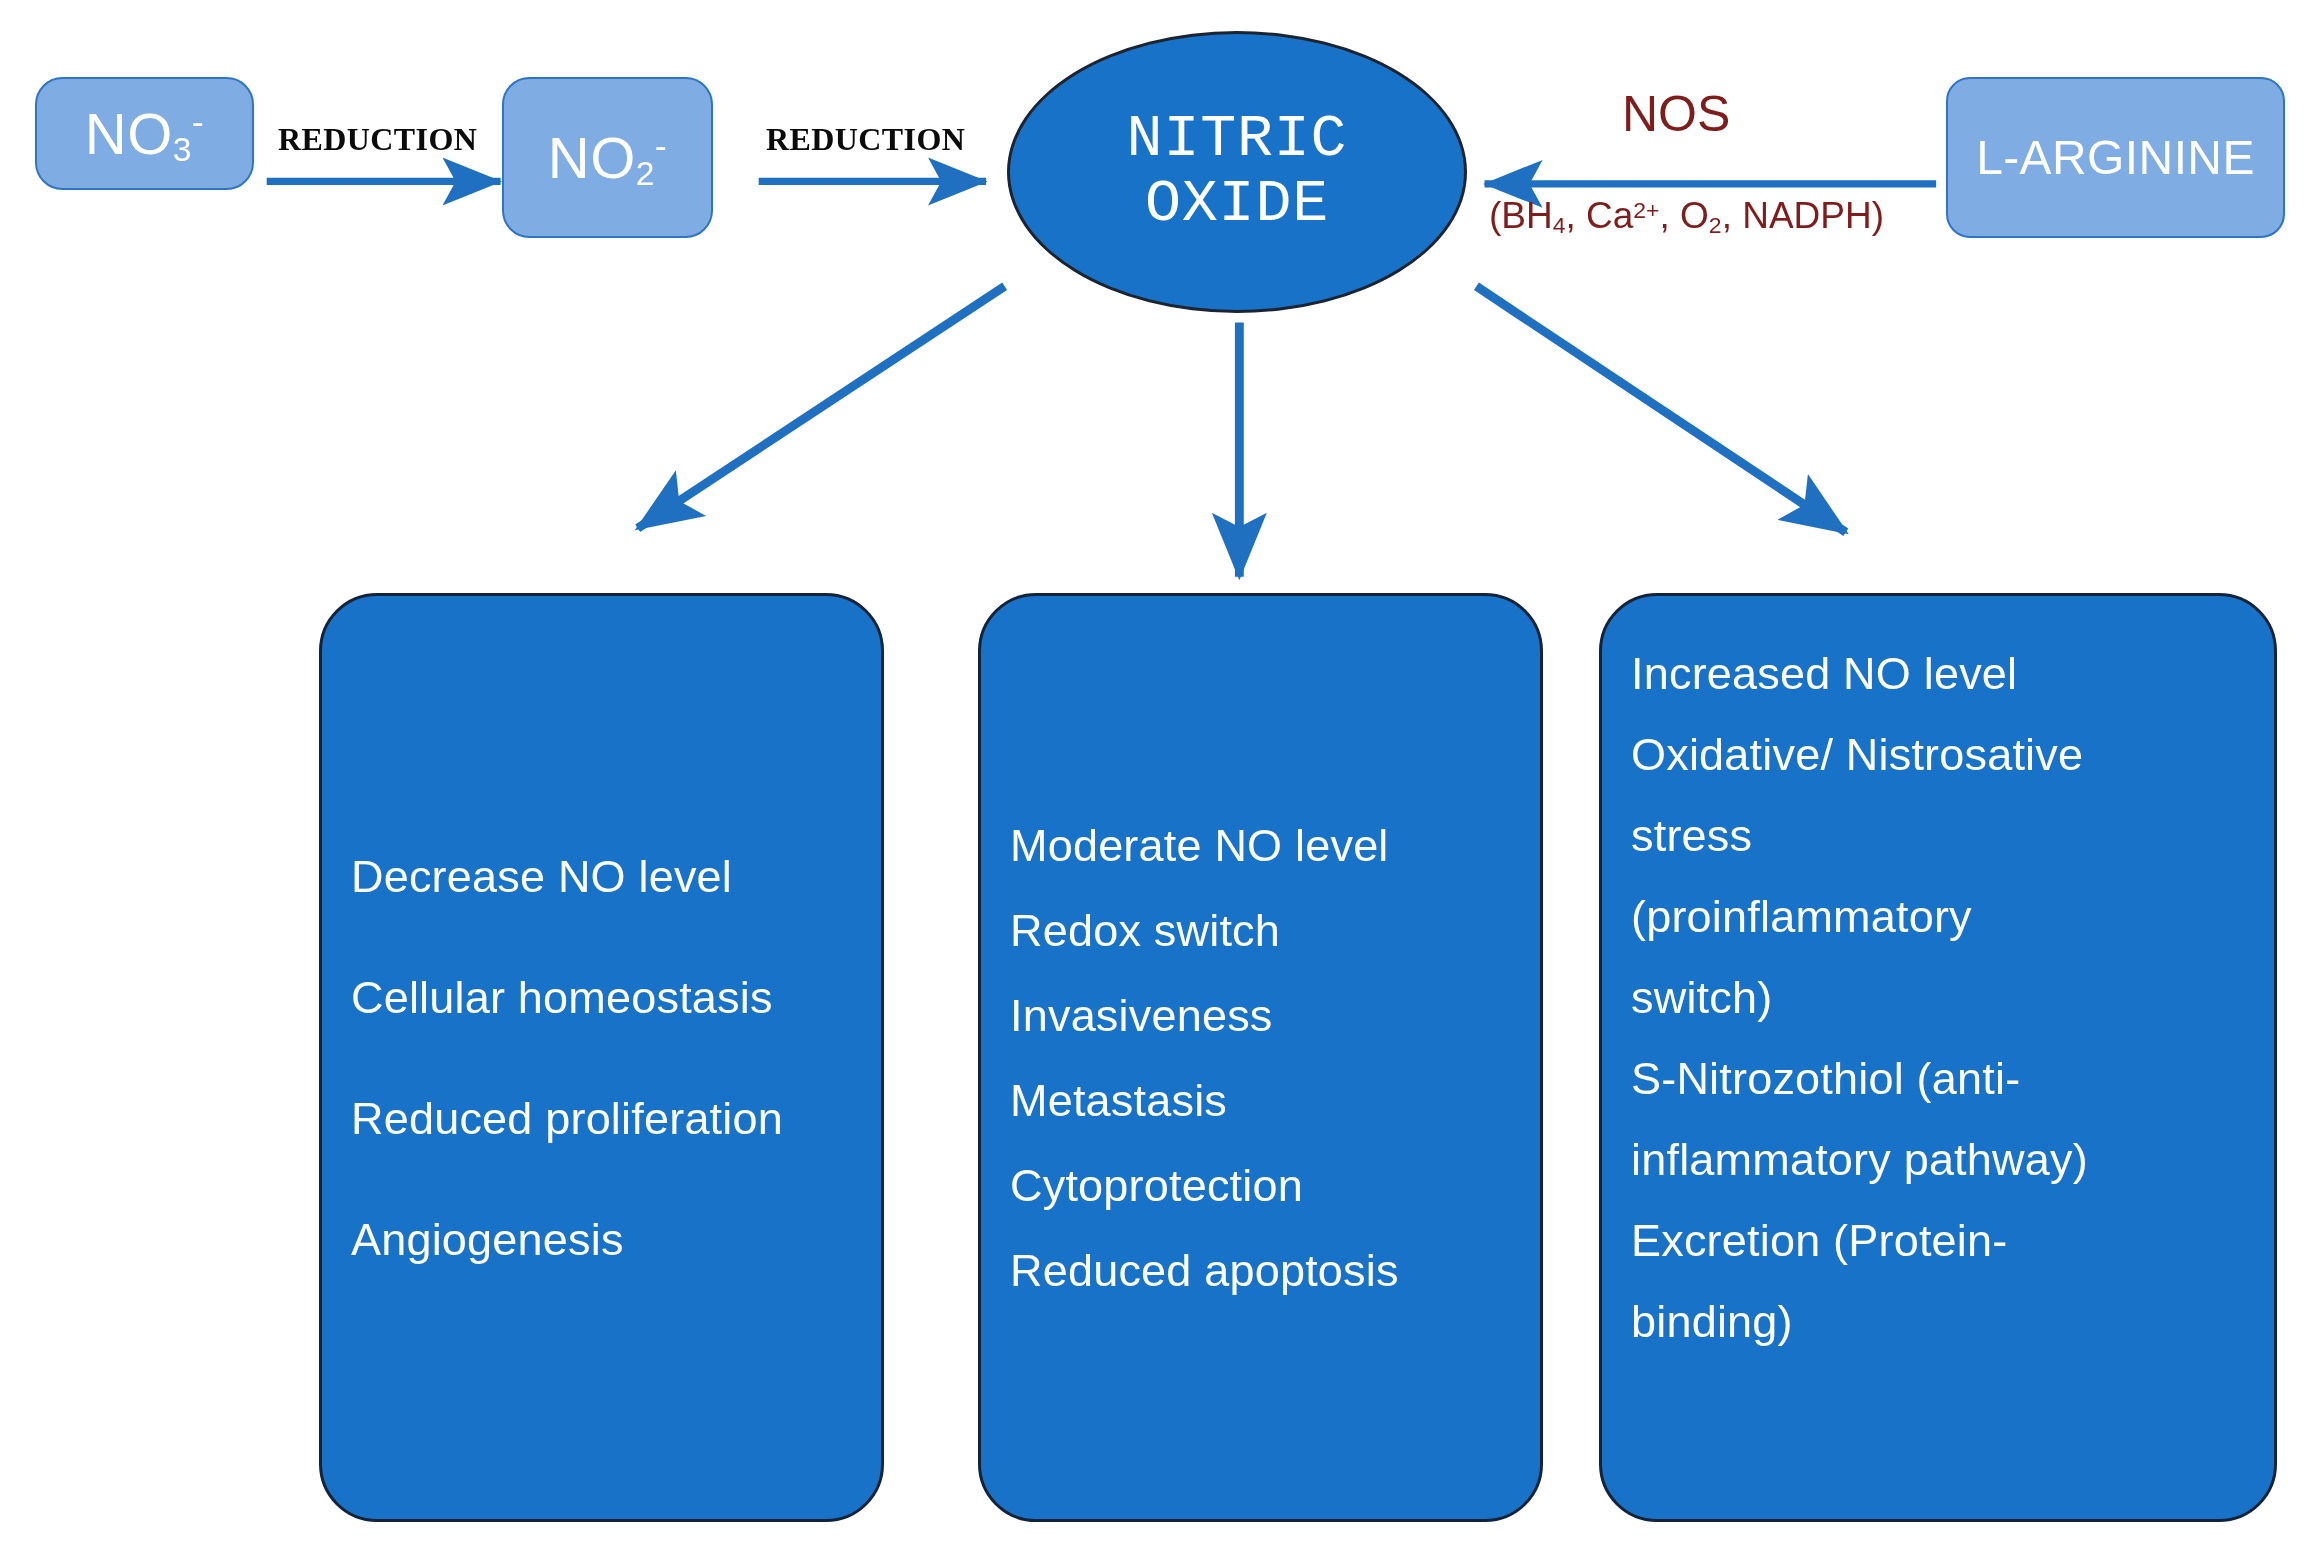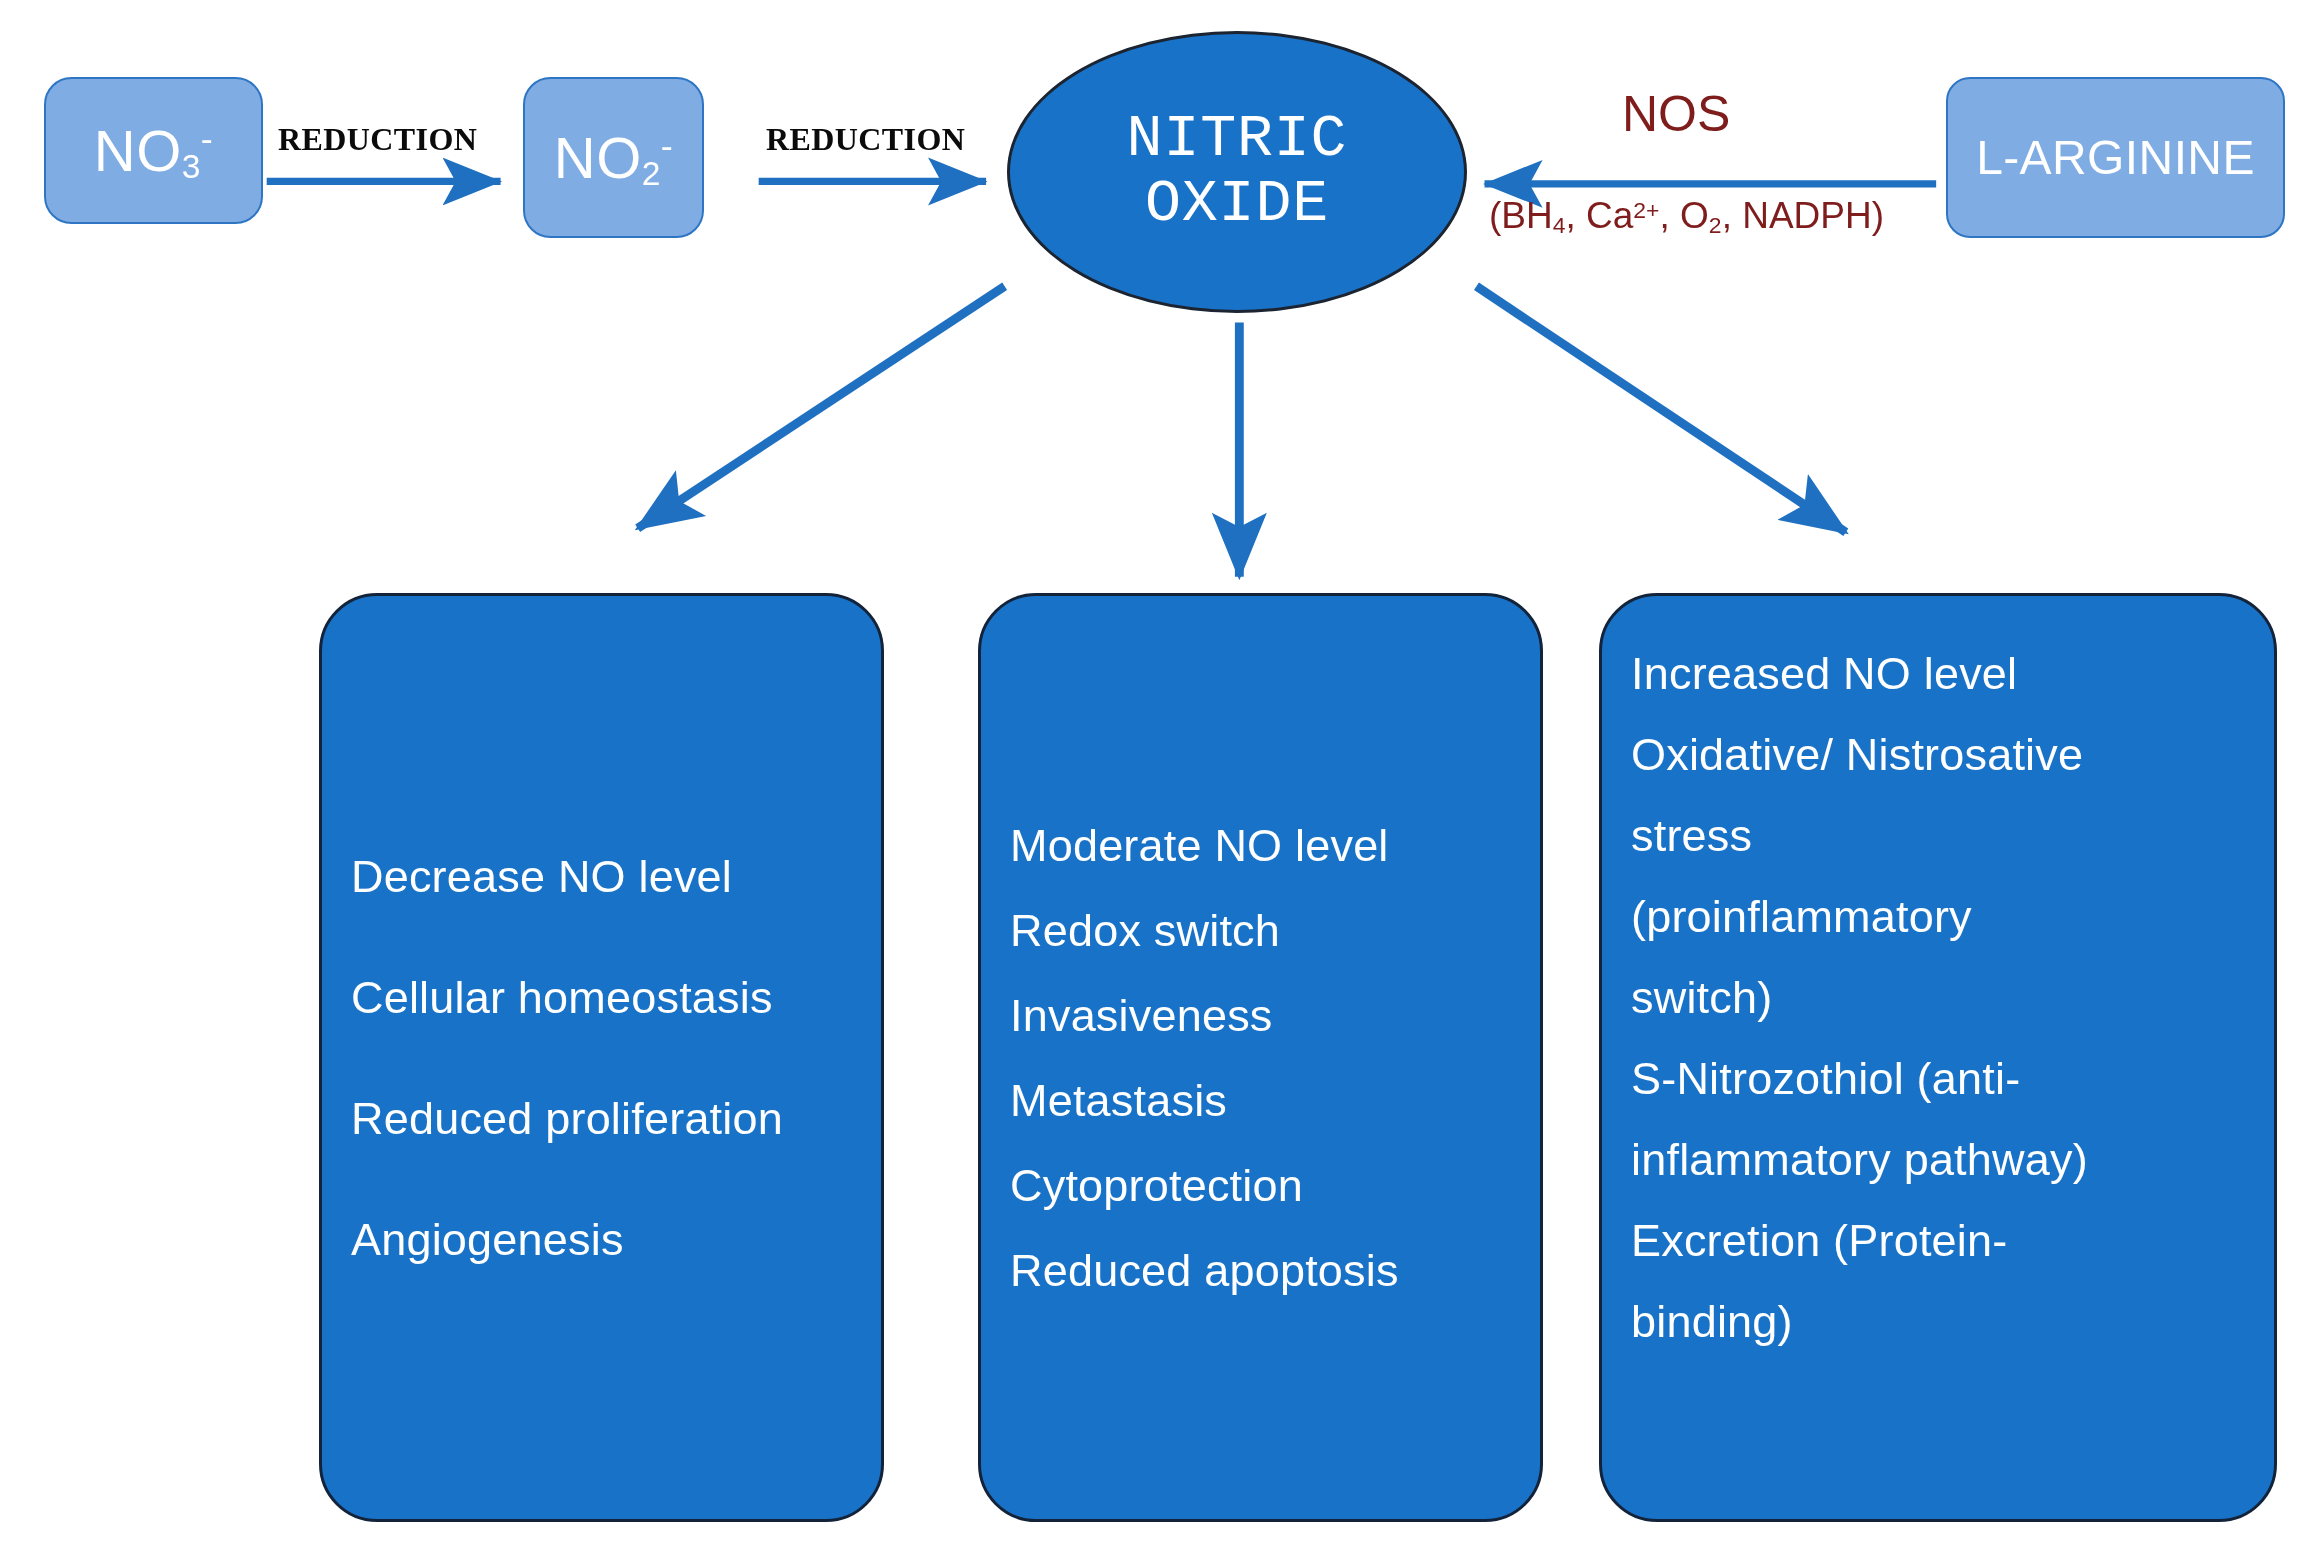--- a/index.html
+++ b/index.html
@@ -51,22 +51,22 @@
     position: relative;
     top: 0.22em;
   }
   .src-label sup {
     font-size: 0.62em;
     vertical-align: baseline;
     position: relative;
     top: -0.55em;
   }
 
-  #box-no3 { left: 44px;  top: 77px;  width: 219px; height: 147px; }
-  #box-no2 { left: 523px; top: 77px;  width: 181px; height: 161px; }
+  #box-no3 { left: 35px;  top: 77px;  width: 219px; height: 113px; }
+  #box-no2 { left: 502px; top: 77px;  width: 211px; height: 161px; }
   #box-arg {
     left: 1946px; top: 77px; width: 339px; height: 161px;
     border-radius: 24px;
   }
   #box-arg .src-label { font-size: 48px; }
 
   
   #ellipse-no {
     position: absolute;
     left: 1007px;

